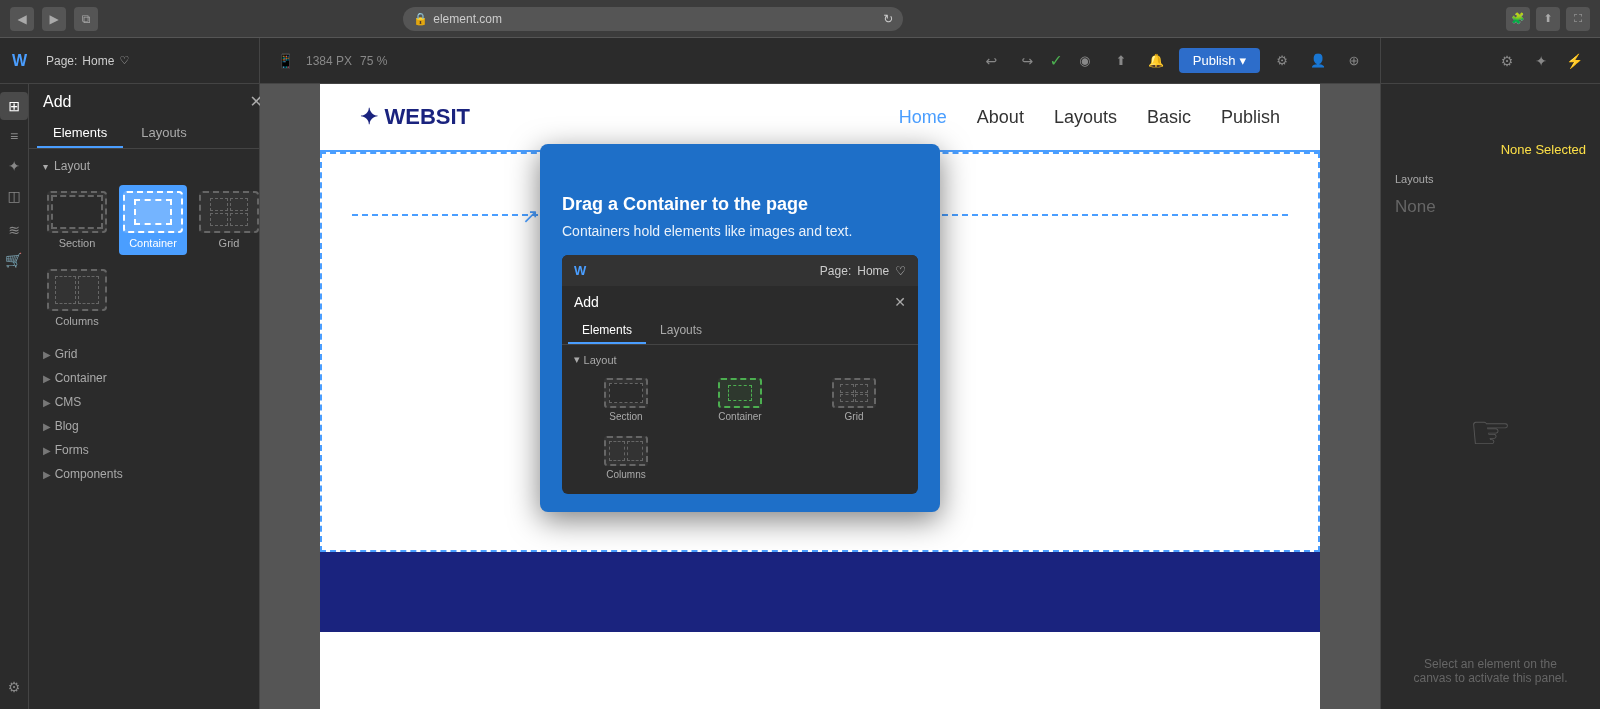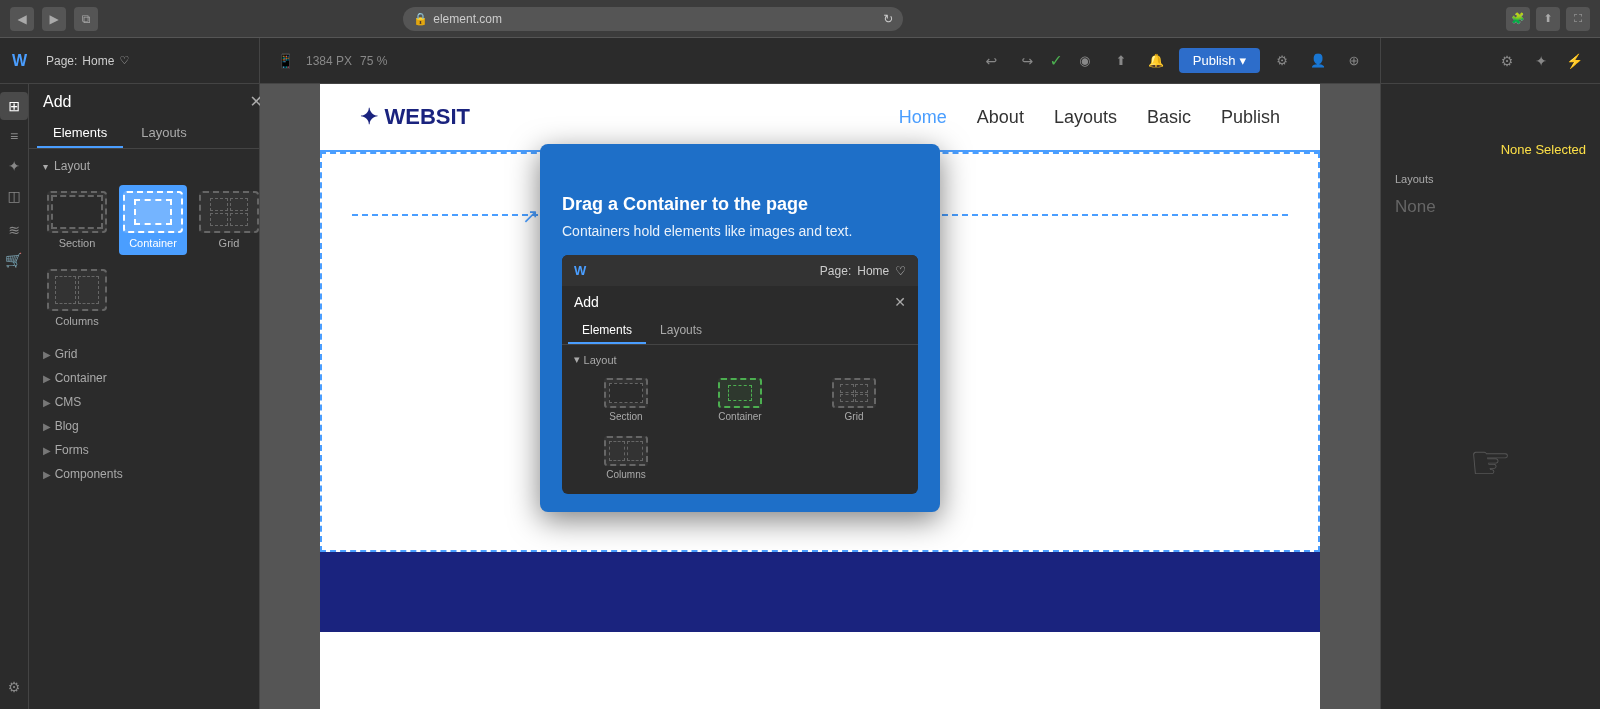--- a/index.html
+++ b/index.html
@@ -802,16 +802,17 @@
       <button class="right-topbar-icon">✦</button>
       <button class="right-topbar-icon">⚡</button>
     </div>
     <div class="right-panel-content">
       <div class="none-selected-label">None Selected</div>
       <div class="selector-label">Layouts</div>
       <div class="selector-value">None</div>
       <div class="cursor-icon-area">
         <span class="cursor-icon">☞</span>
       </div>
+      <div class="select-hint">Select an element on the canvas to activate this panel.</div>
     </div>
   </div>
 
 </div>
 
 </body></html>

